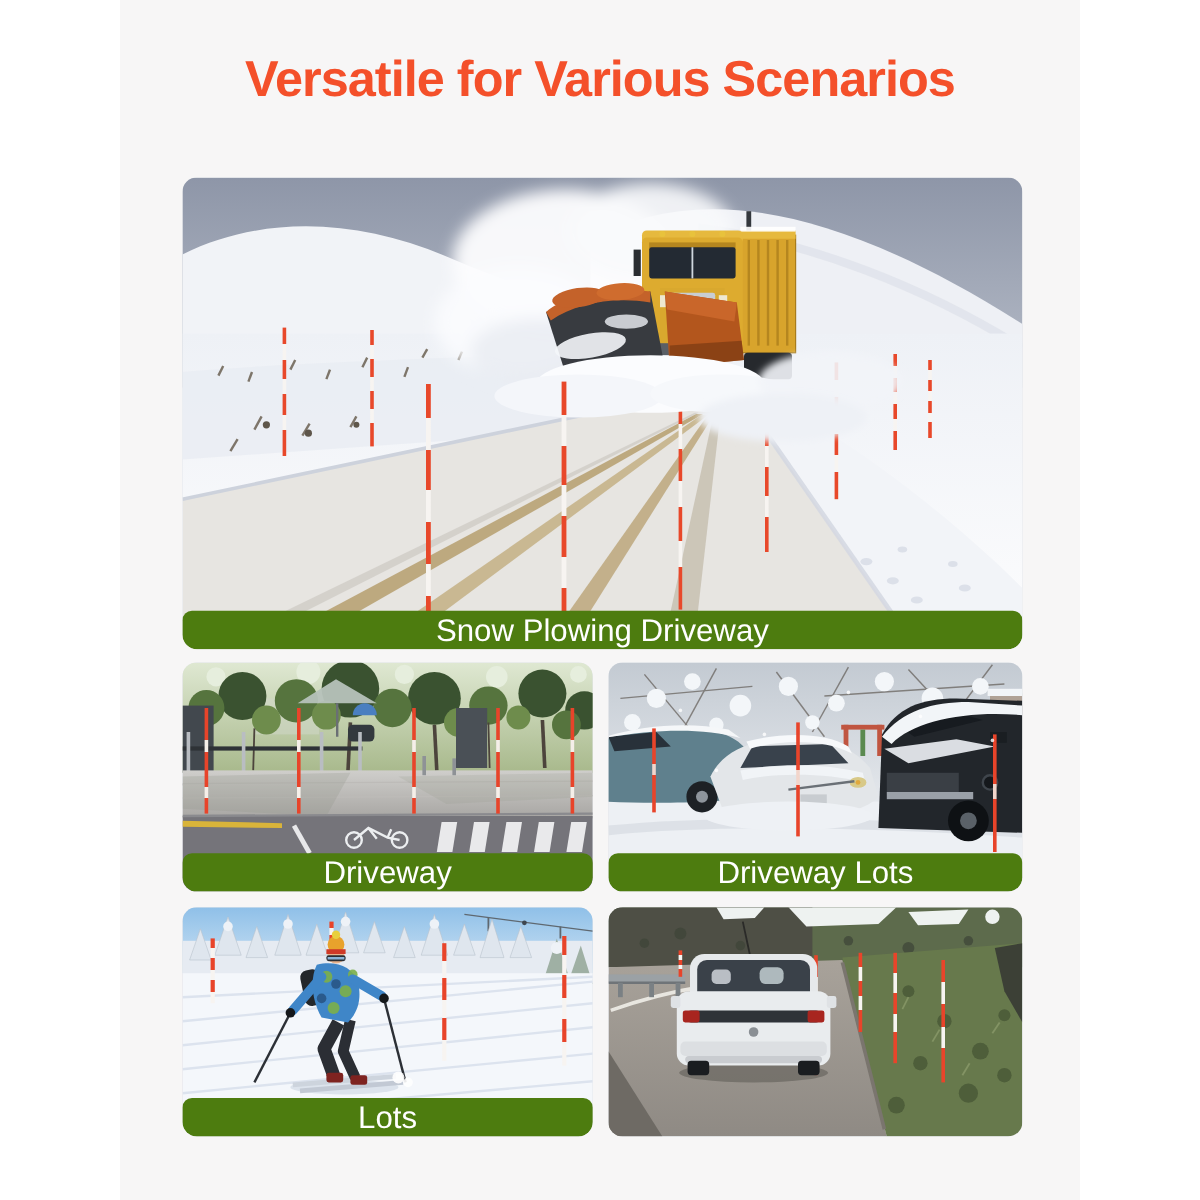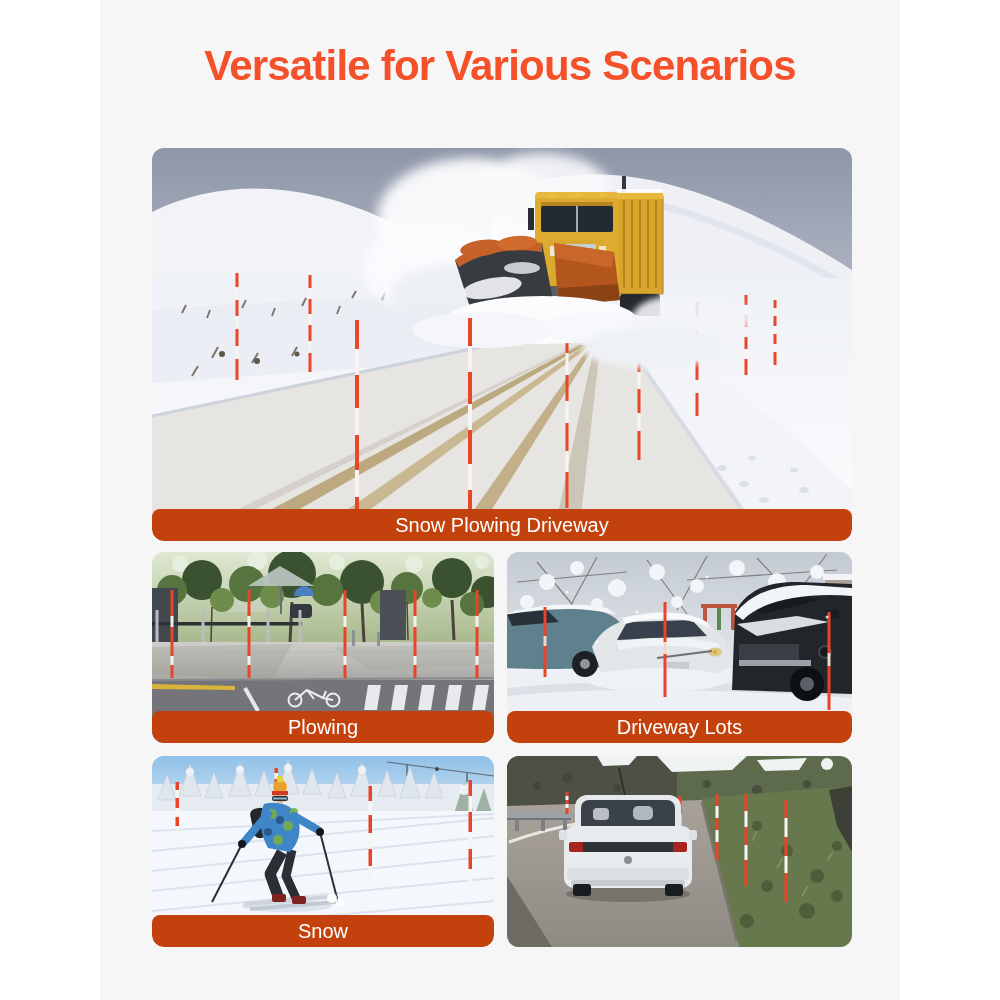--- a/index.html
+++ b/index.html
@@ -14,23 +14,23 @@
   }
   .card{position:absolute;border-radius:12px;overflow:hidden;background:#dfe3e8;}
   .card-main{left:152px;top:148px;width:700px;height:393px;}
   .card-walkway{left:152px;top:552px;width:342px;height:191px;}
   .card-parking{left:507px;top:552px;width:345px;height:191px;}
   .card-piste{left:152px;top:756px;width:342px;height:191px;}
   .card-driveway{left:507px;top:756px;width:345px;height:191px;}
   .photo{display:block;width:100%;height:100%;}
   .bar{
     position:absolute;left:0;right:0;bottom:0;height:32px;
-    background:#c2410c;border-radius:8px 8px 12px 12px;
+    background:#4d7c0f;border-radius:8px 8px 12px 12px;
     display:flex;align-items:center;justify-content:center;
-    color:#ffffff;font-size:20px;line-height:1;
+    color:#ffffff;font-size:26px;line-height:1;
   }
 </style>
 </head>
 <body>
 
 <div class="canvas">
   <div class="panel"></div>
   <h1 class="title">Versatile for Various Scenarios</h1>
 
   <div class="card card-main">
@@ -312,21 +312,21 @@
       </g>
       <g>
         <rect x="18.5" y="38" width="3" height="88" fill="url(#wp-pole)"></rect>
         <rect x="95.5" y="38" width="3" height="88" fill="url(#wp-pole)"></rect>
         <rect x="191.5" y="38" width="3" height="88" fill="url(#wp-pole)"></rect>
         <rect x="261.5" y="38" width="3" height="88" fill="url(#wp-pole)"></rect>
         <rect x="323.5" y="38" width="3" height="88" fill="url(#wp-pole)"></rect>
       </g>
     </svg>
     <div class="bar">
-      <span>Plowing</span>
+      <span>Driveway</span>
     </div>
   </div>
 
   <div class="card card-parking">
     <svg class="photo" viewBox="0 0 345 191" preserveAspectRatio="none" role="img" aria-label="Parking Lots">
       <defs>
         <linearGradient id="pk-sky" x1="0" y1="0" x2="0" y2="1">
           <stop offset="0" stop-color="#c3cad2"></stop>
             <stop offset="1" stop-color="#e8ebef"></stop>
         </linearGradient>
@@ -538,21 +538,21 @@
         <circle cx="128" cy="31" r="7" fill="#e8a22c"></circle>
         <rect x="120" y="35" width="16" height="4" fill="#cf3a28"></rect>
         <circle cx="128" cy="23" r="3.5" fill="#e8cf3c"></circle>
         <g fill="#ffffff" opacity=".9">
             <circle cx="180" cy="142" r="5"></circle>
             <circle cx="188" cy="146" r="4"></circle>
           </g>
       </g>
     </svg>
     <div class="bar">
-      <span>Snow</span>
+      <span>Lots</span>
     </div>
   </div>
 
   <div class="card card-driveway">
     <svg class="photo" viewBox="0 0 345 191" preserveAspectRatio="none" role="img" aria-label="Driveway">
       <defs>
         <linearGradient id="dr-road" x1="0" y1="0" x2="0" y2="1">
           <stop offset="0" stop-color="#a8a29a"></stop>
             <stop offset="1" stop-color="#8f8a84"></stop>
         </linearGradient>

